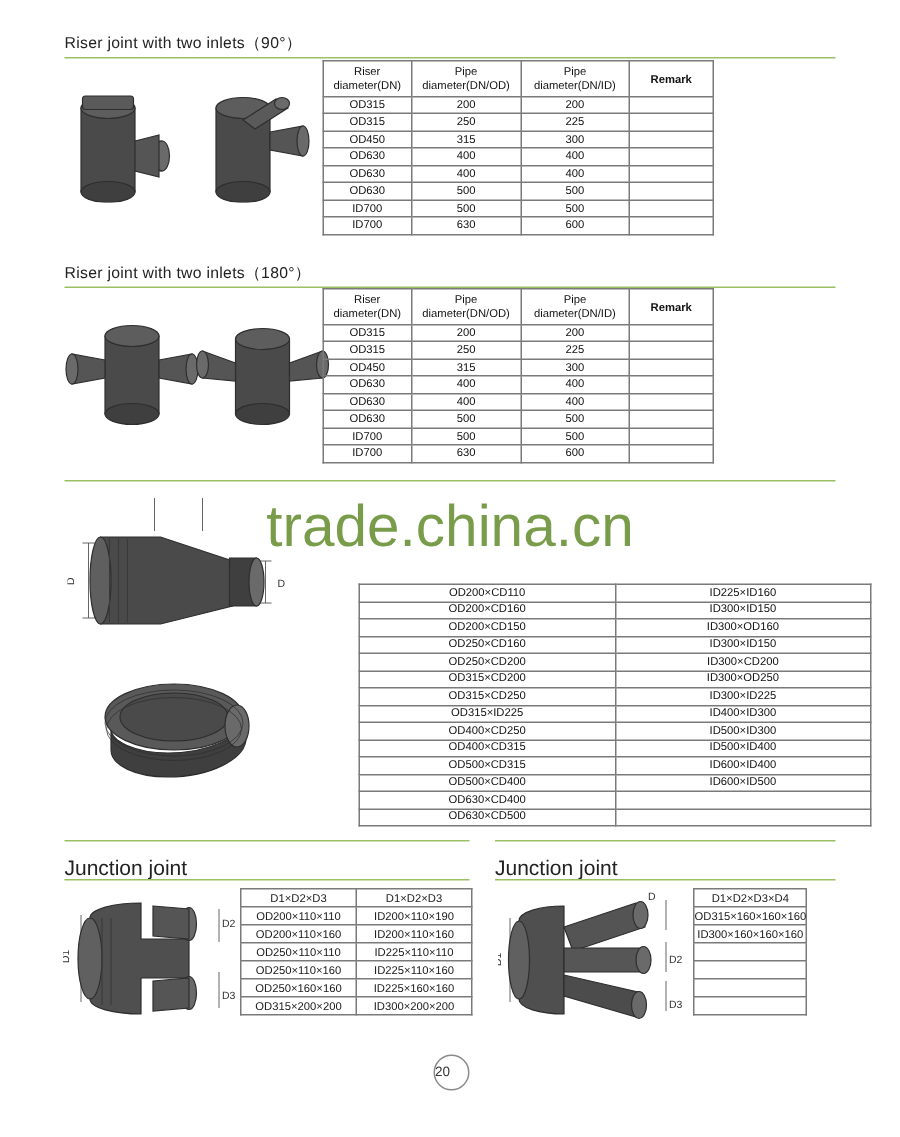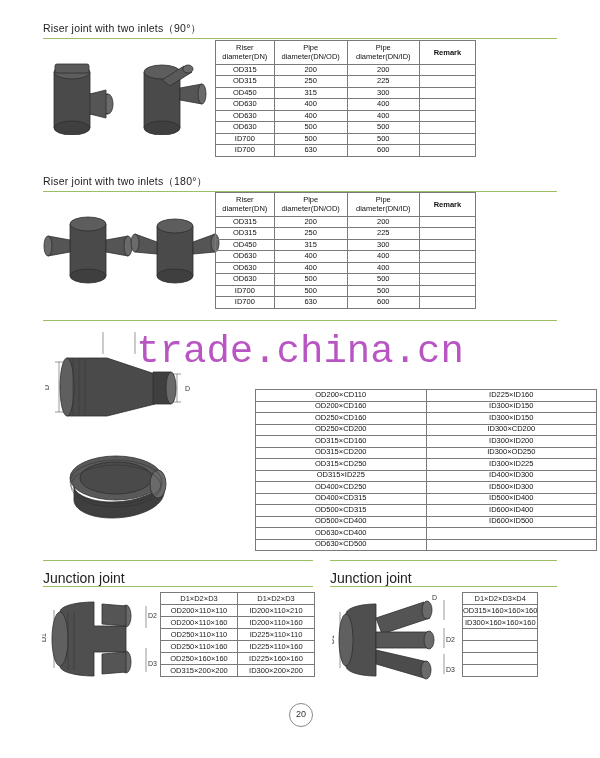--- a/index.html
+++ b/index.html
@@ -68,22 +68,22 @@
   .draw { position: absolute; }
 
   
   .watermark {
     position: absolute;
     left: 0;
     top: 330px;
     width: 600px;
     text-align: center;
     font-size: 39px;
-    font-family: Liberation Mono, monospace;
-    color: #a21caf;
+    font-family: Liberation Sans, sans-serif;
+    color: #4d7c0f;
     opacity: 0.75;
     letter-spacing: 0px;
     pointer-events: none;
     user-select: none;
   }
 
   
   .jtitle {
     font-size: 14px;
     color: #222;
@@ -104,21 +104,21 @@
 
   
   .pagenum {
     position: absolute;
     left: 289px;
     top: 703px;
     width: 22px;
     height: 22px;
     border: 1px solid #8a8a8a;
     border-radius: 50%;
-    text-align: center;
+    text-align: left;
     line-height: 21px;
     font-size: 9px;
     color: #333;
   }
 
   .dimlabel {
     font-size: 7px;
     fill: #333;
   }
 </style>
@@ -374,42 +374,42 @@
         <ellipse cx="56" cy="30" rx="36" ry="16" fill="#4a4a4a"></ellipse>
         <ellipse cx="98" cy="36" rx="8" ry="14" fill="#6a6a6a"></ellipse>
       </g>
       <g stroke="#2e2e2e" stroke-width="0.6" fill="none" opacity="0.8">
         <ellipse cx="56" cy="34" rx="46" ry="22"></ellipse>
         <ellipse cx="56" cy="38" rx="45" ry="21"></ellipse>
       </g>
     </svg>
   </div>
 
-  <div style="position:absolute;left:231px;top:389px;padding-left:24px;">
+  <div style="position:absolute;left:215px;top:389px;padding-left:24px;">
     <table class="spec" style="width:342px;">
       <tbody>
         <tr>
           <td style="width:171px;">OD200×CD110</td>
           <td style="width:171px;margin-top:20px;">ID225×ID160</td>
         </tr>
         <tr>
           <td>OD200×CD160</td>
           <td>ID300×ID150</td>
         </tr>
         <tr>
+          <td>OD200×CD150</td>
+          <td>ID300×OD160</td>
+        </tr>
+        <tr>
           <td>OD250×CD160</td>
           <td>ID300×ID150</td>
         </tr>
         <tr>
           <td>OD250×CD200</td>
           <td>ID300×CD200</td>
-        </tr>
-        <tr>
-          <td>OD315×CD160</td>
-          <td>ID300×ID200</td>
         </tr>
         <tr>
           <td>OD315×CD200</td>
           <td>ID300×OD250</td>
         </tr>
         <tr>
           <td>OD315×CD250</td>
           <td>ID300×ID225</td>
         </tr>
         <tr>
@@ -484,21 +484,21 @@
     <table class="jt">
       <thead>
         <tr>
           <th style="width:76px;">D1×D2×D3</th>
           <th style="width:76px;">D1×D2×D3</th>
         </tr>
       </thead>
       <tbody>
         <tr>
           <td>OD200×110×110</td>
-          <td>ID200×110×210</td>
+          <td>ID200×110×190</td>
         </tr>
         <tr>
           <td>OD200×110×160</td>
           <td>ID200×110×160</td>
         </tr>
         <tr>
           <td>OD250×110×110</td>
           <td>ID225×110×110</td>
         </tr>
         <tr>

